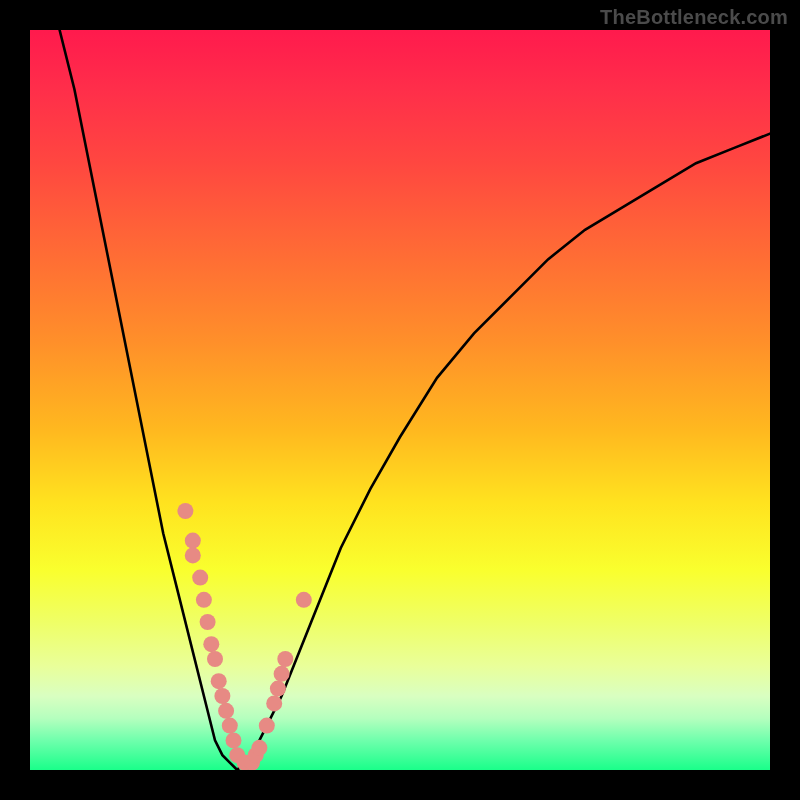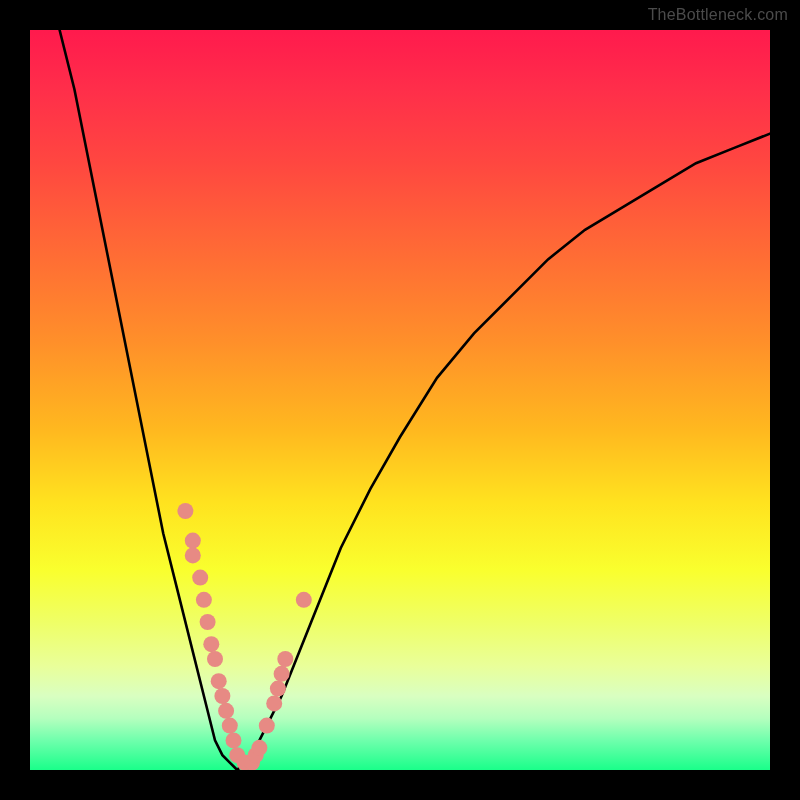--- a/index.html
+++ b/index.html
@@ -48,22 +48,22 @@
   svg.curves {
     position: absolute;
     inset: 0;
     width: 100%;
     height: 100%;
   }
   .watermark {
     position: absolute;
     top: 6px;
     right: 12px;
-    font-size: 16px;
-    font-weight: 400;
+    font-size: 20px;
+    font-weight: 700;
     color: #4b4b4b;
     letter-spacing: 0.2px;
     user-select: none;
   }
 </style>
 </head>
 <body>
 
 <div class="frame">
 

